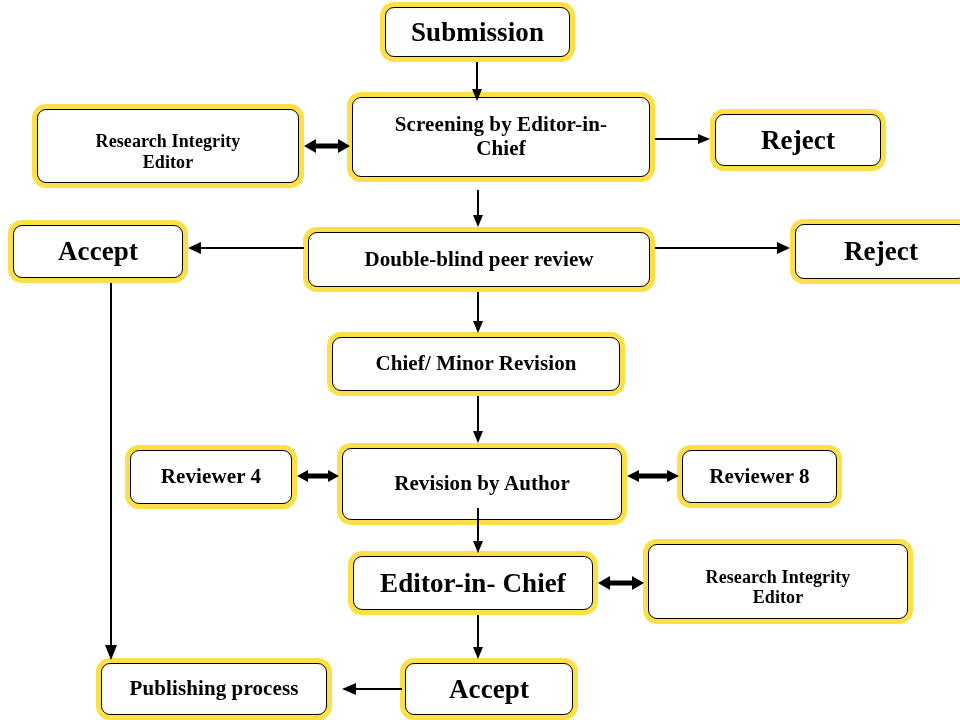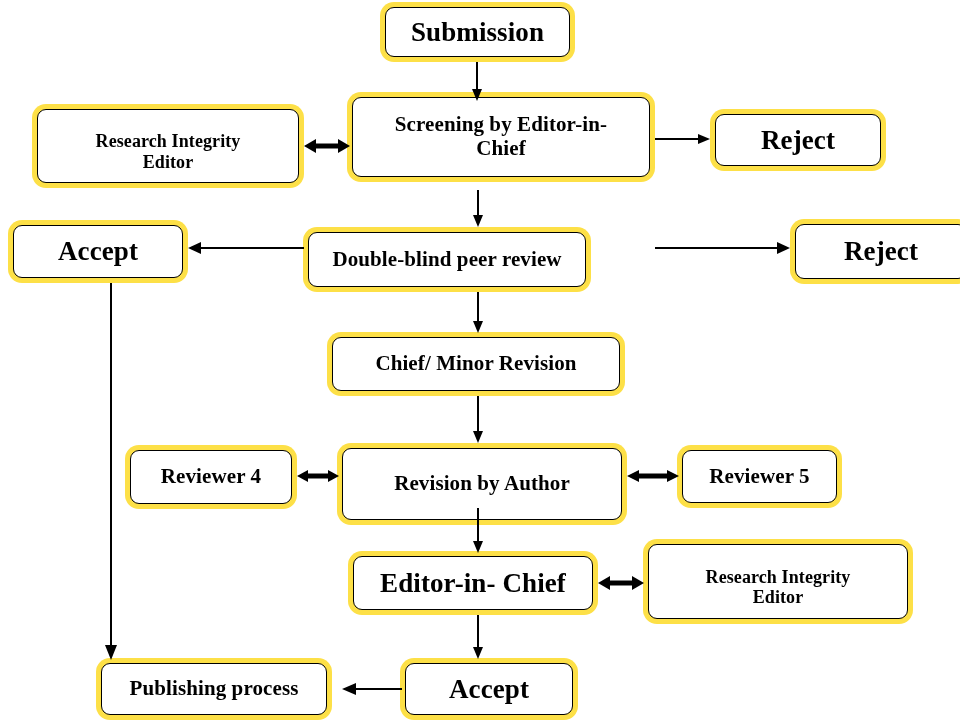--- a/index.html
+++ b/index.html
@@ -88,21 +88,21 @@
       <span class="label">Reject</span>
     </div>
   </div>
 
   <div class="node t-lg" style="left:8px; top:220px; width:180px; height:63px;">
     <div class="inner">
       <span class="label">Accept</span>
     </div>
   </div>
 
-  <div class="node t-md" style="left:303px; top:227px; width:288px; height:65px;">
+  <div class="node t-md" style="left:303px; top:227px; width:352px; height:65px;">
     <div class="inner">
       <span class="label">Double-blind  peer review</span>
     </div>
   </div>
 
   <div class="node t-lg" style="left:790px; top:219px; width:182px; height:65px;">
     <div class="inner">
       <span class="label">Reject</span>
     </div>
   </div>
@@ -120,21 +120,21 @@
   </div>
 
   <div class="node t-md" style="left:337px; top:443px; width:290px; height:82px;justify-content:flex-end;">
     <div class="inner">
       <span class="label">Revision by Author</span>
     </div>
   </div>
 
   <div class="node t-md" style="left:677px; top:445px; width:165px; height:63px;">
     <div class="inner">
-      <span class="label">Reviewer 5</span>
+      <span class="label">Reviewer 8</span>
     </div>
   </div>
 
   <div class="node t-lg" style="left:348px; top:551px; width:250px; height:64px;">
     <div class="inner">
       <span class="label">Editor-in- Chief</span>
     </div>
   </div>
 
   <div class="node t-sm" style="left:643px; top:539px; width:270px; height:85px;">

